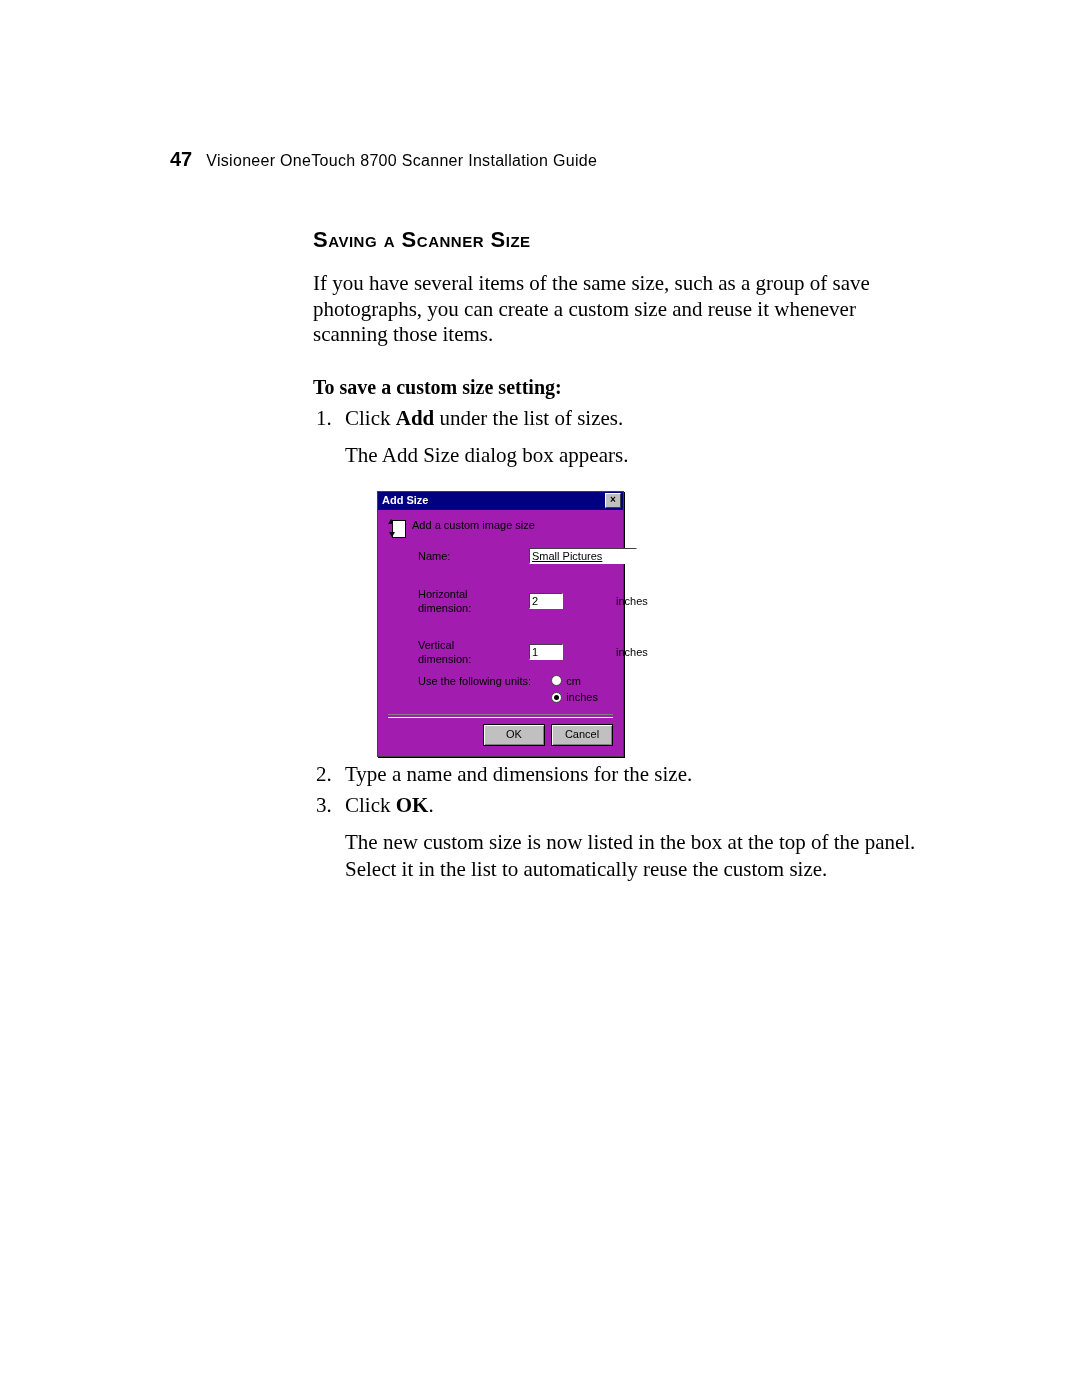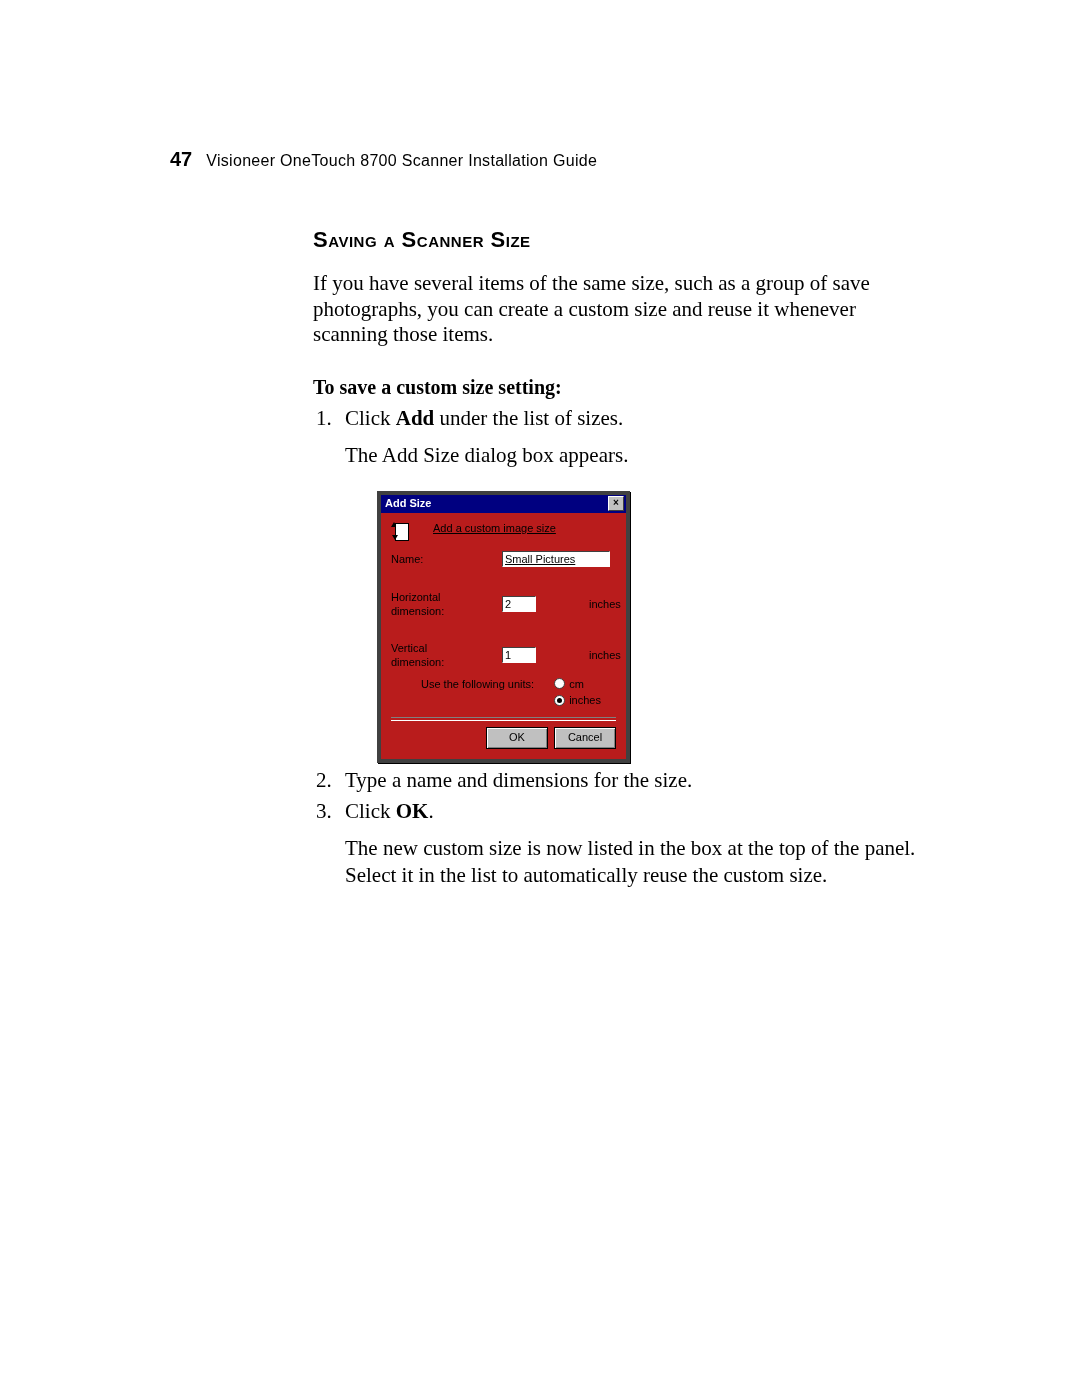--- a/index.html
+++ b/index.html
@@ -72,22 +72,22 @@
 
   
   .dialog-wrap {
     margin-top: 22px;
     margin-left: 32px;
   }
   .dialog {
     width: 245px;
     font-family: Tahoma, Arial, sans-serif;
     font-size: 11px;
-    border: 4px solid #404040;
-    background: #b91c1c;
+    border: 1px solid #404040;
+    background: #a21caf;
     box-shadow: 1px 1px 0 #000;
   }
   .titlebar {
     background: #000080;
     color: #fff;
     display: flex;
     justify-content: space-between;
     align-items: center;
     padding: 1px 2px 2px 4px;
     font-weight: bold;
@@ -107,23 +107,22 @@
     line-height: 11px;
     text-align: center;
     cursor: default;
   }
   .dialog-body {
     padding: 8px 10px 6px 10px;
   }
   .top-row {
     display: flex;
     align-items: flex-start;
-    gap: 22px;
+    gap: 4px;
     margin-bottom: 6px;
-    text-decoration: underline;
   }
   .scan-icon {
     width: 20px;
     height: 24px;
     position: relative;
     flex: 0 0 auto;
   }
   .scan-icon .page-shape {
     position: absolute;
     left: 4px; top: 2px;
@@ -141,20 +140,21 @@
   }
   .scan-icon .arrow-v2 {
     position: absolute;
     left: 1px; top: 14px;
     width: 0; height: 0;
     border-left: 3px solid transparent;
     border-right: 3px solid transparent;
     border-top: 5px solid #000;
   }
   .form-grid {
+    margin-left: 30px;
     display: grid;
     grid-template-columns: 88px 58px auto;
     row-gap: 8px;
     column-gap: 4px;
     align-items: center;
     gap: 23px;
   }
   .form-grid .full {
     grid-column: 2 / span 2;
   }

